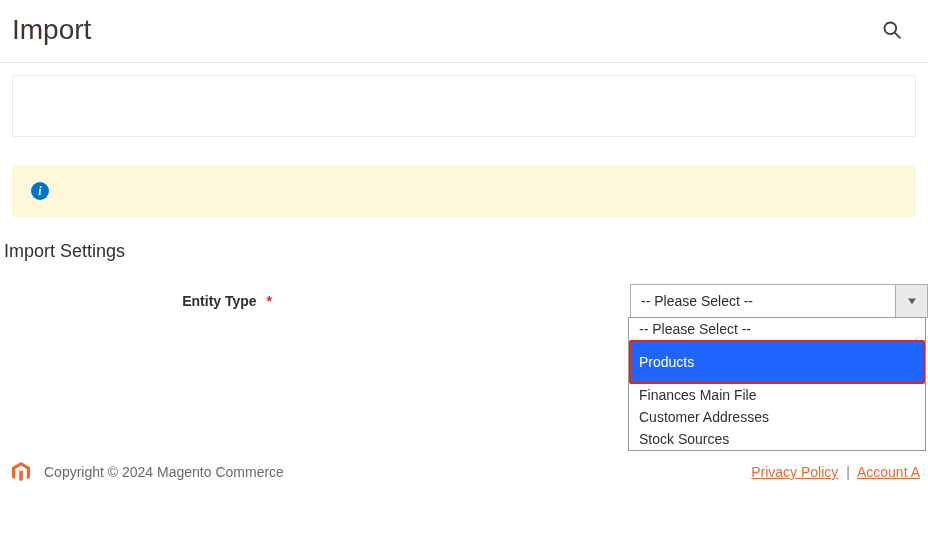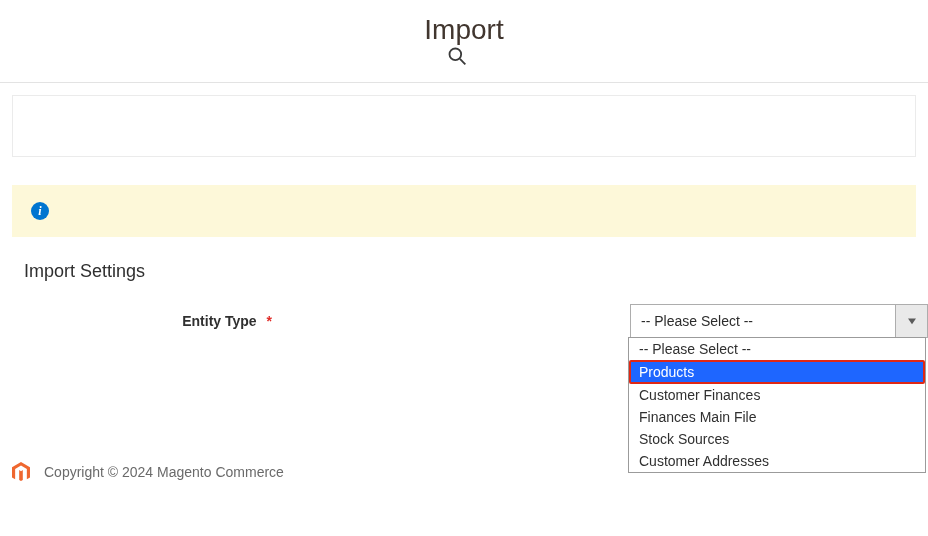--- a/index.html
+++ b/index.html
@@ -10,21 +10,20 @@
     overflow: hidden;
     width: 928px;
     height: 536px;
   }
   .header {
     display: flex;
     justify-content: space-between;
     align-items: center;
     padding: 14px 12px 16px 12px;
     border-bottom: 1px solid #e3e3e3;
-    flex-direction: column;
   }
   .page-title {
     font-size: 28px;
     font-weight: 400;
     color: #41362f;
   }
   .search-icon {
     width: 20px;
     height: 20px;
     margin-right: 14px;
@@ -59,21 +58,21 @@
     font-size: 12px;
     font-weight: bold;
   }
   .notice-text {
     font-size: 14px;
     color: #333;
   }
   .section-title {
     font-size: 18px;
     color: #2f2f2f;
-    margin: 24px 0 22px 24px;
+    margin: 24px 0 22px 4px;
     font-weight: 500;
   }
   .form-row {
     display: flex;
     align-items: center;
     justify-content: space-between;
   }
   .form-label {
     width: 290px;
     text-align: right;
@@ -131,21 +130,21 @@
     line-height: 18px;
     cursor: pointer;
   }
   .dropdown-item.hover {
     background: #1e66ff;
     color: #fff;
   }
   .highlight-box {
     border: 2px solid #e02815;
     border-radius: 2px;
-    padding: 1px 8px;
+    padding: 11px 8px;
     margin: 0;
   }
   .footer {
     position: fixed;
     bottom: 0;
     left: 0;
     width: 928px;
     display: flex;
     justify-content: space-between;
     align-items: center;
@@ -199,31 +198,35 @@
       <div class="select-value">-- Please Select --</div>
       <div class="select-btn">
         <svg viewBox="0 0 10 10">
             <polygon points="0,2 10,2 5,9" fill="#5b5b5b"></polygon>
           </svg>
       </div>
     </div>
     <div class="dropdown">
       <div class="dropdown-item">-- Please Select --</div>
       <div class="dropdown-item hover highlight-box">Products</div>
-      <div class="dropdown-item">Customer Finances</div>
       <div class="dropdown-item">Finances Main File</div>
+      <div class="dropdown-item">Customer Addresses</div>
       <div class="dropdown-item">Stock Sources</div>
-      <div class="dropdown-item">Customer Addresses</div>
     </div>
   </div>
 </div>
 
 <div class="footer">
   <div class="footer-left">
     <span class="magento-logo">
       <svg viewBox="0 0 40 46">
         <path d="M20 0 L40 11.5 L40 34.5 L33 38.5 L33 15.5 L20 8 L7 15.5 L7 38.5 L0 34.5 L0 11.5 Z" fill="#ef672f"></path>
         <path d="M16 18 L16 40 L20 42.5 L24 40 L24 18 L20 20.5 Z" fill="#ef672f"></path>
       </svg>
     </span>
     <span>Copyright © 2024 Magento Commerce</span>
   </div>
+  <div class="footer-right">
+    <a href="#">Privacy Policy</a>
+    <span class="footer-sep">|</span>
+    <a href="#">Account A</a>
+  </div>
 </div>
 
 </body></html>

